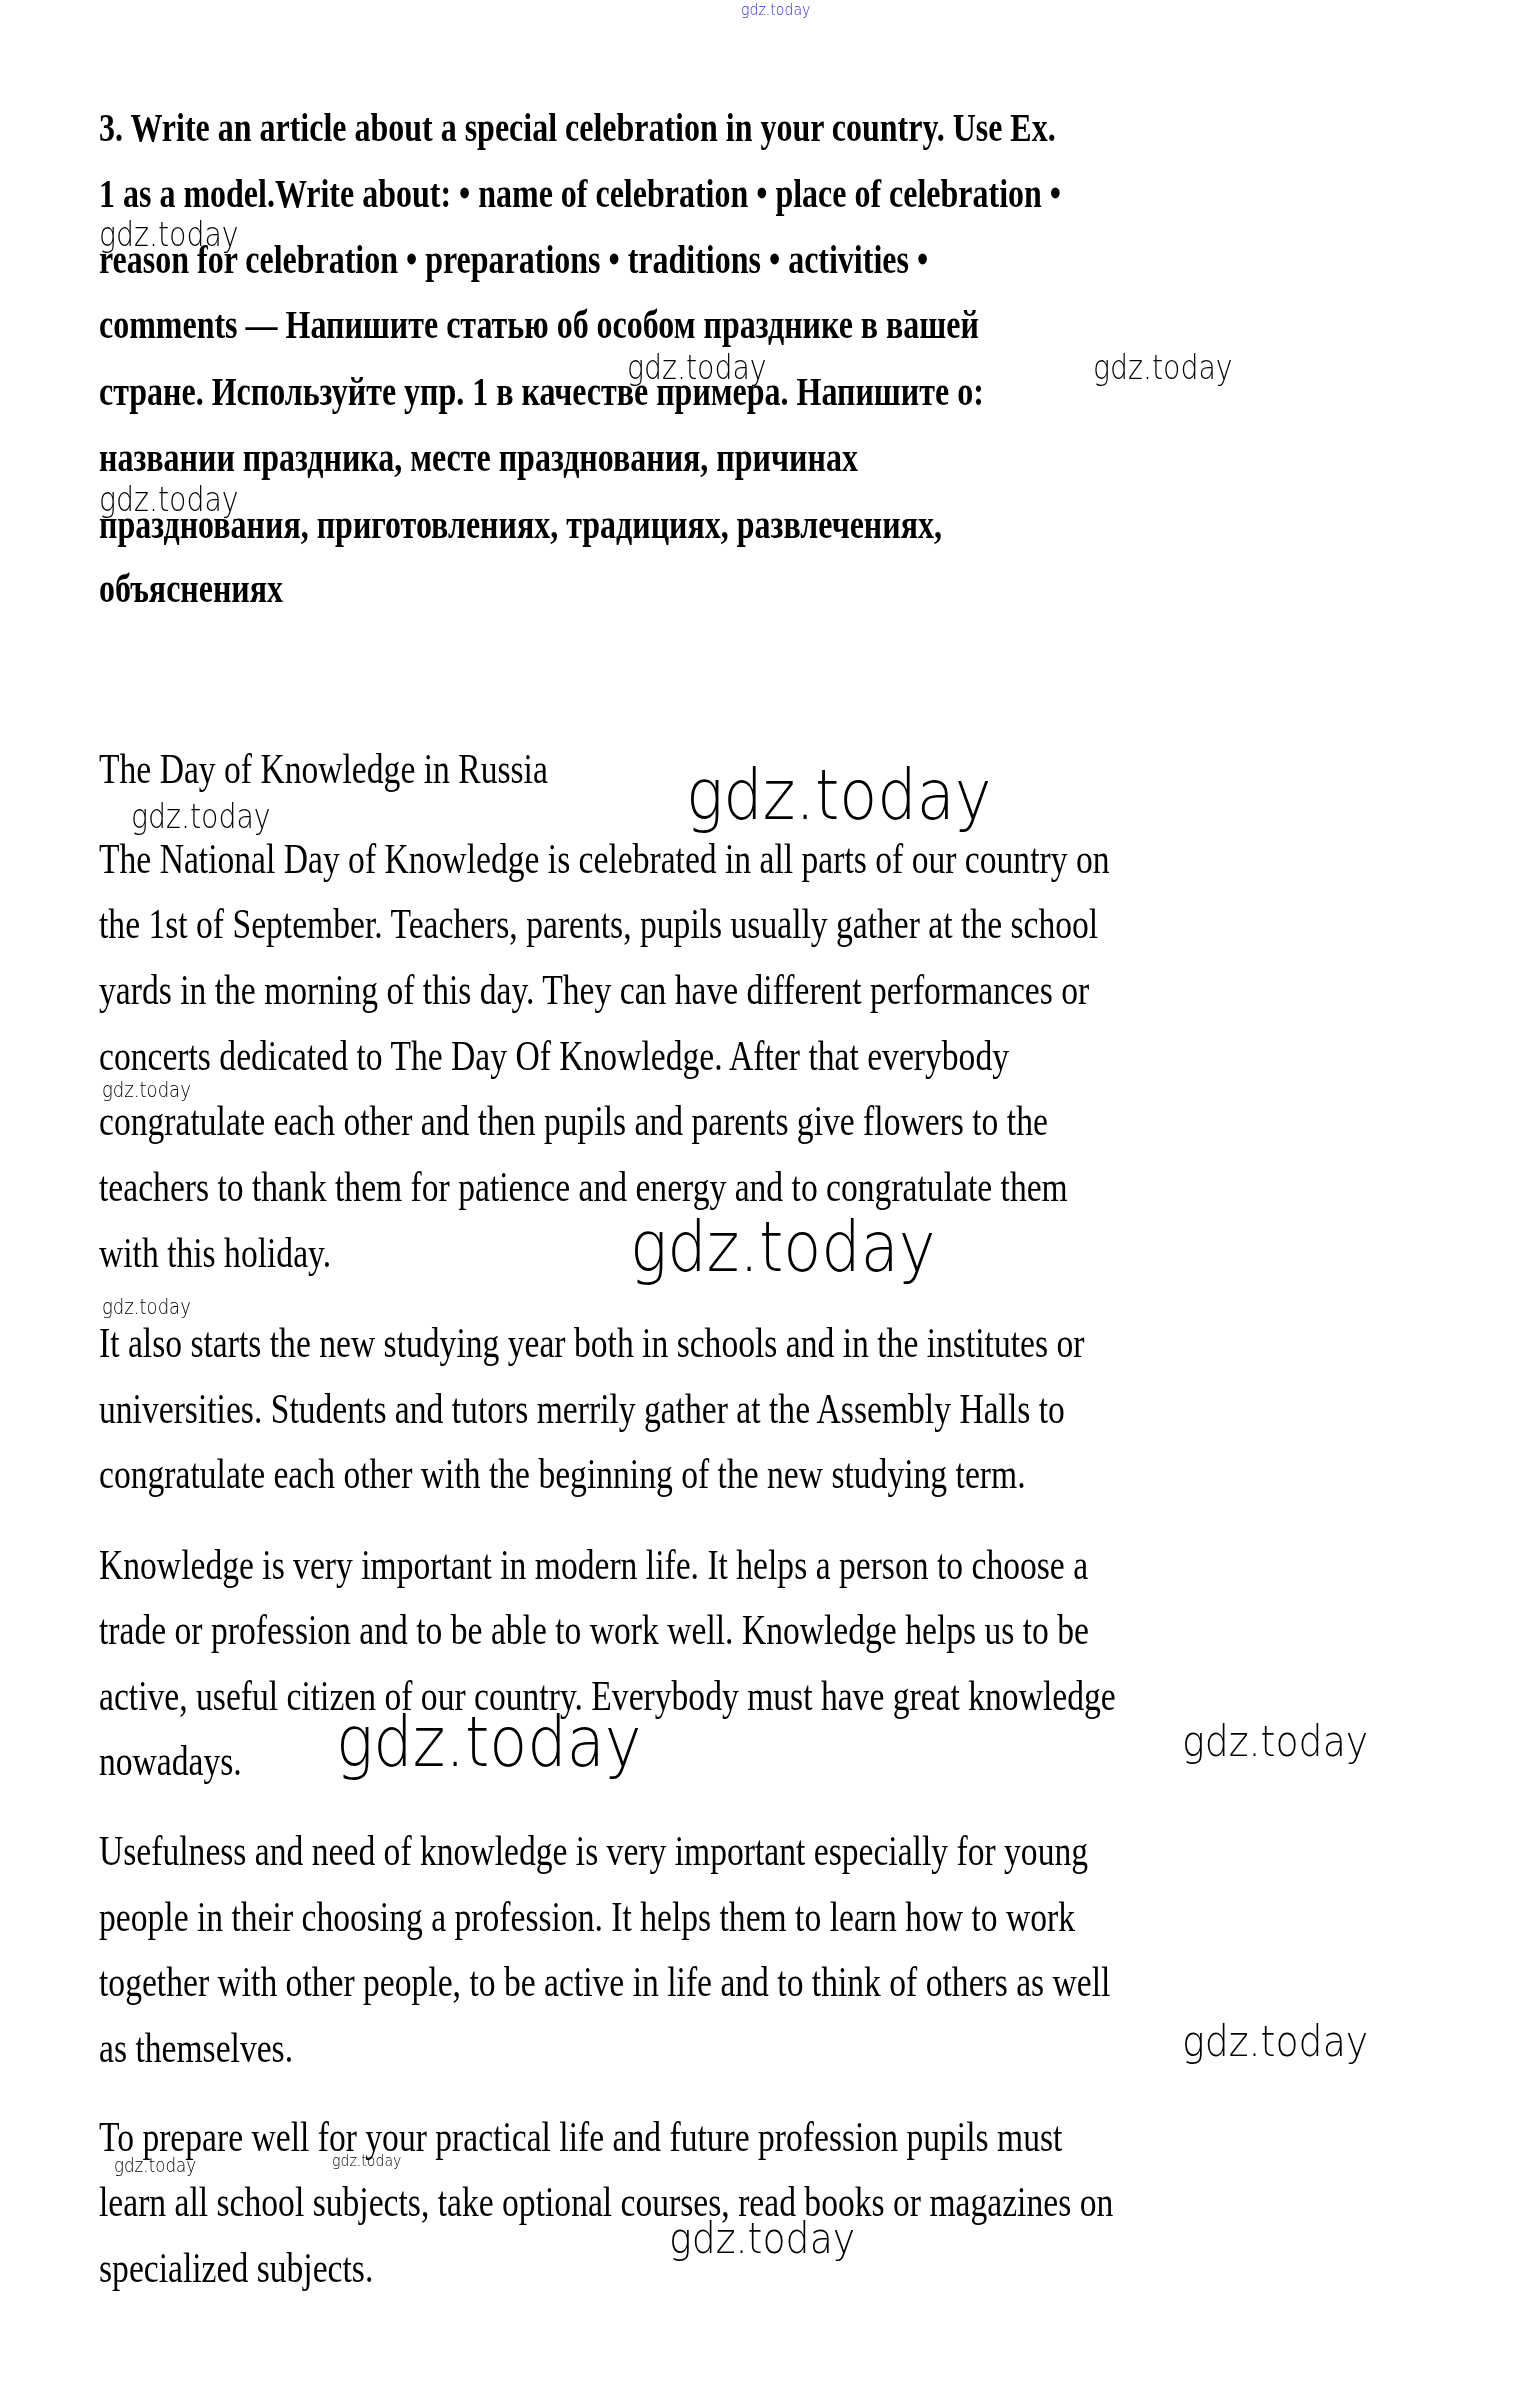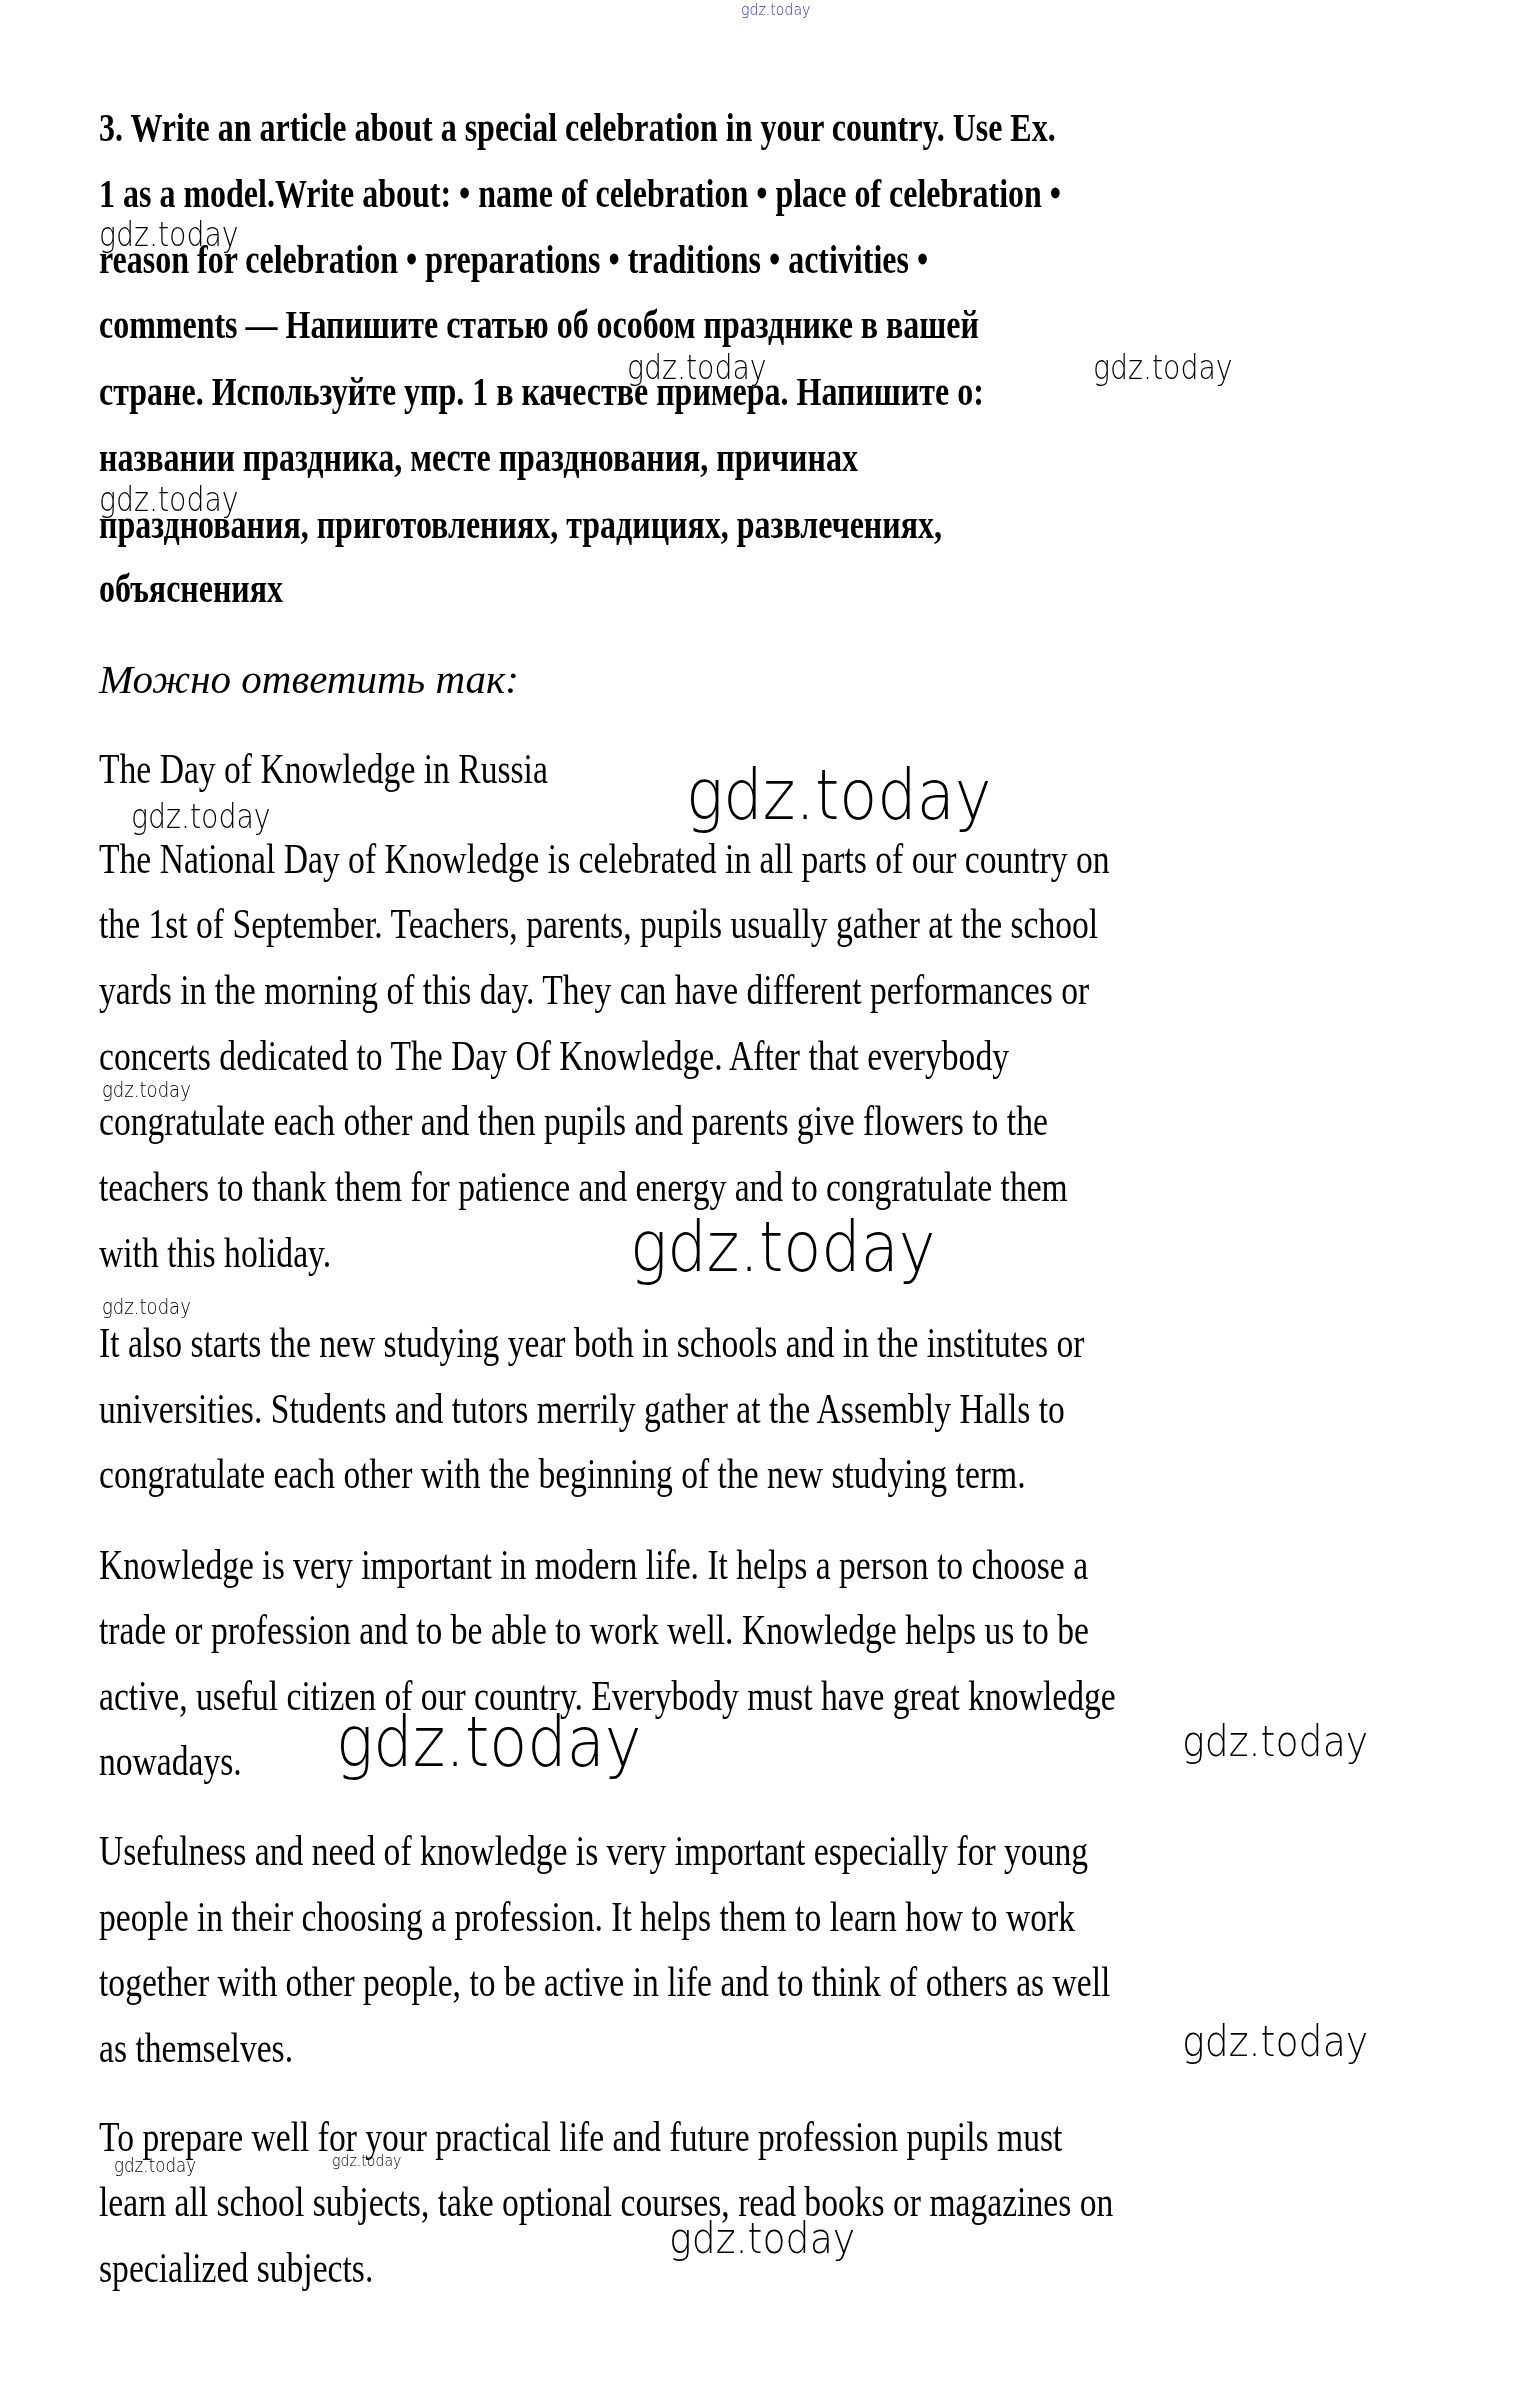--- a/index.html
+++ b/index.html
@@ -30,21 +30,20 @@
     <div class="line task" style="top: 107px; transform: scaleX(0.78);">3. Write an article about a special celebration in your country. Use Ex.</div>
     <div class="line task" style="top: 173px; transform: scaleX(0.78);">1 as a model.Write about: • name of celebration • place of celebration •</div>
     <div class="line task" style="top: 239px; transform: scaleX(0.78);">reason for celebration • preparations • traditions • activities •</div>
     <div class="line task" style="top: 304px; transform: scaleX(0.78);">comments — Напишите статью об особом празднике в вашей</div>
     <div class="line task" style="top: 371px; transform: scaleX(0.78);">стране. Используйте упр. 1 в качестве примера. Напишите о:</div>
     <div class="line task" style="top: 437px; transform: scaleX(0.78);">названии праздника, месте празднования, причинах</div>
     <div class="line task" style="top: 504px; transform: scaleX(0.78);">празднования, приготовлениях, традициях, развлечениях,</div>
     <div class="line task" style="top: 568px; transform: scaleX(0.78);">объяснениях</div>
   </div>
 
-  <div class="line intro" style="top:659px;">Можно ответить так:</div>
 
   <div class="line body" style="top: 748px; transform: scaleX(0.8);">The Day of Knowledge in Russia</div>
 
   <div>
     <div class="line body" style="top: 838px; transform: scaleX(0.8);">The National Day of Knowledge is celebrated in all parts of our country on</div>
     <div class="line body" style="top: 903px; transform: scaleX(0.8);">the 1st of September. Teachers, parents, pupils usually gather at the school</div>
     <div class="line body" style="top: 969px; transform: scaleX(0.8);">yards in the morning of this day. They can have different performances or</div>
     <div class="line body" style="top: 1035px; transform: scaleX(0.8);">concerts dedicated to The Day Of Knowledge. After that everybody</div>
     <div class="line body" style="top: 1100px; transform: scaleX(0.8);">congratulate each other and then pupils and parents give flowers to the</div>
     <div class="line body" style="top: 1166px; transform: scaleX(0.8);">teachers to thank them for patience and energy and to congratulate them</div>

